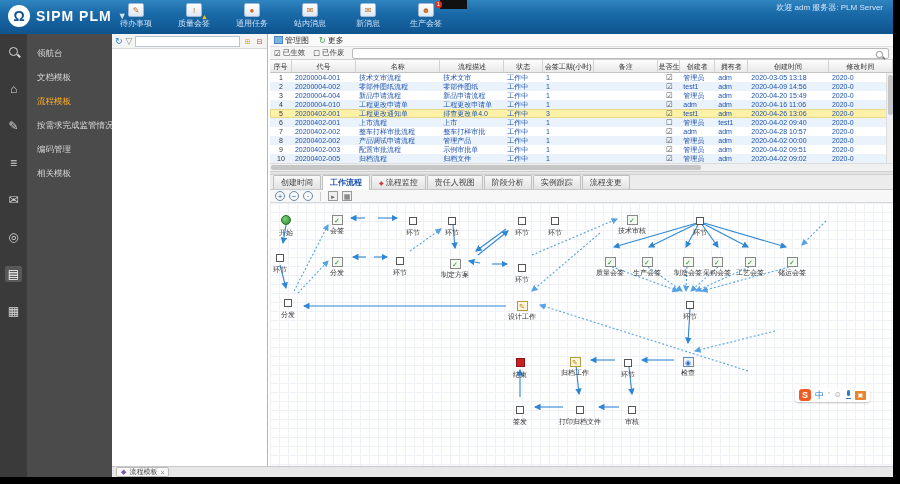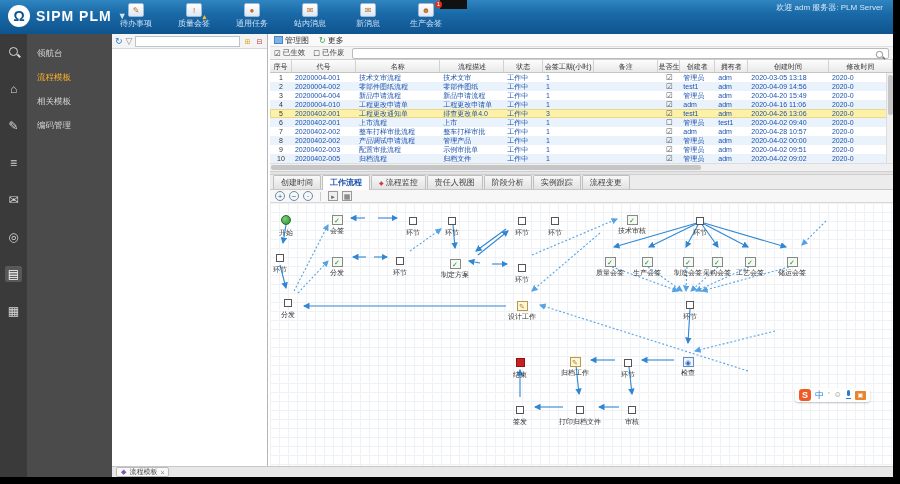--- a/index.html
+++ b/index.html
@@ -181,23 +181,25 @@
       <span class="ric">✎</span>
       <span class="ric">≡</span>
       <span class="ric">✉</span>
       <span class="ric">◎</span>
       <span class="ric active">▤</span>
       <span class="ric">▦</span>
     </div>
 
   <div class="submenu" id="submenu">
       <div class="smitem">领航台</div>
+      <div class="smitem">文档模板</div>
       <div class="smitem selected">流程模板</div>
+      <div class="smitem">按需求完成监管情况</div>
+      <div class="smitem">编码管理</div>
       <div class="smitem">相关模板</div>
-      <div class="smitem">编码管理</div>
     </div>
 
   <div class="treepanel">
     <div class="treebar">
       <span class="tbic">↻</span>
       <span class="tbic" style="color:#888">▽</span>
       <input class="tree-input" style="">
       <span class="minibtn" style="color:#d9a414">⊞</span>
       <span class="minibtn" style="color:#c04040">⊟</span>
     </div>

